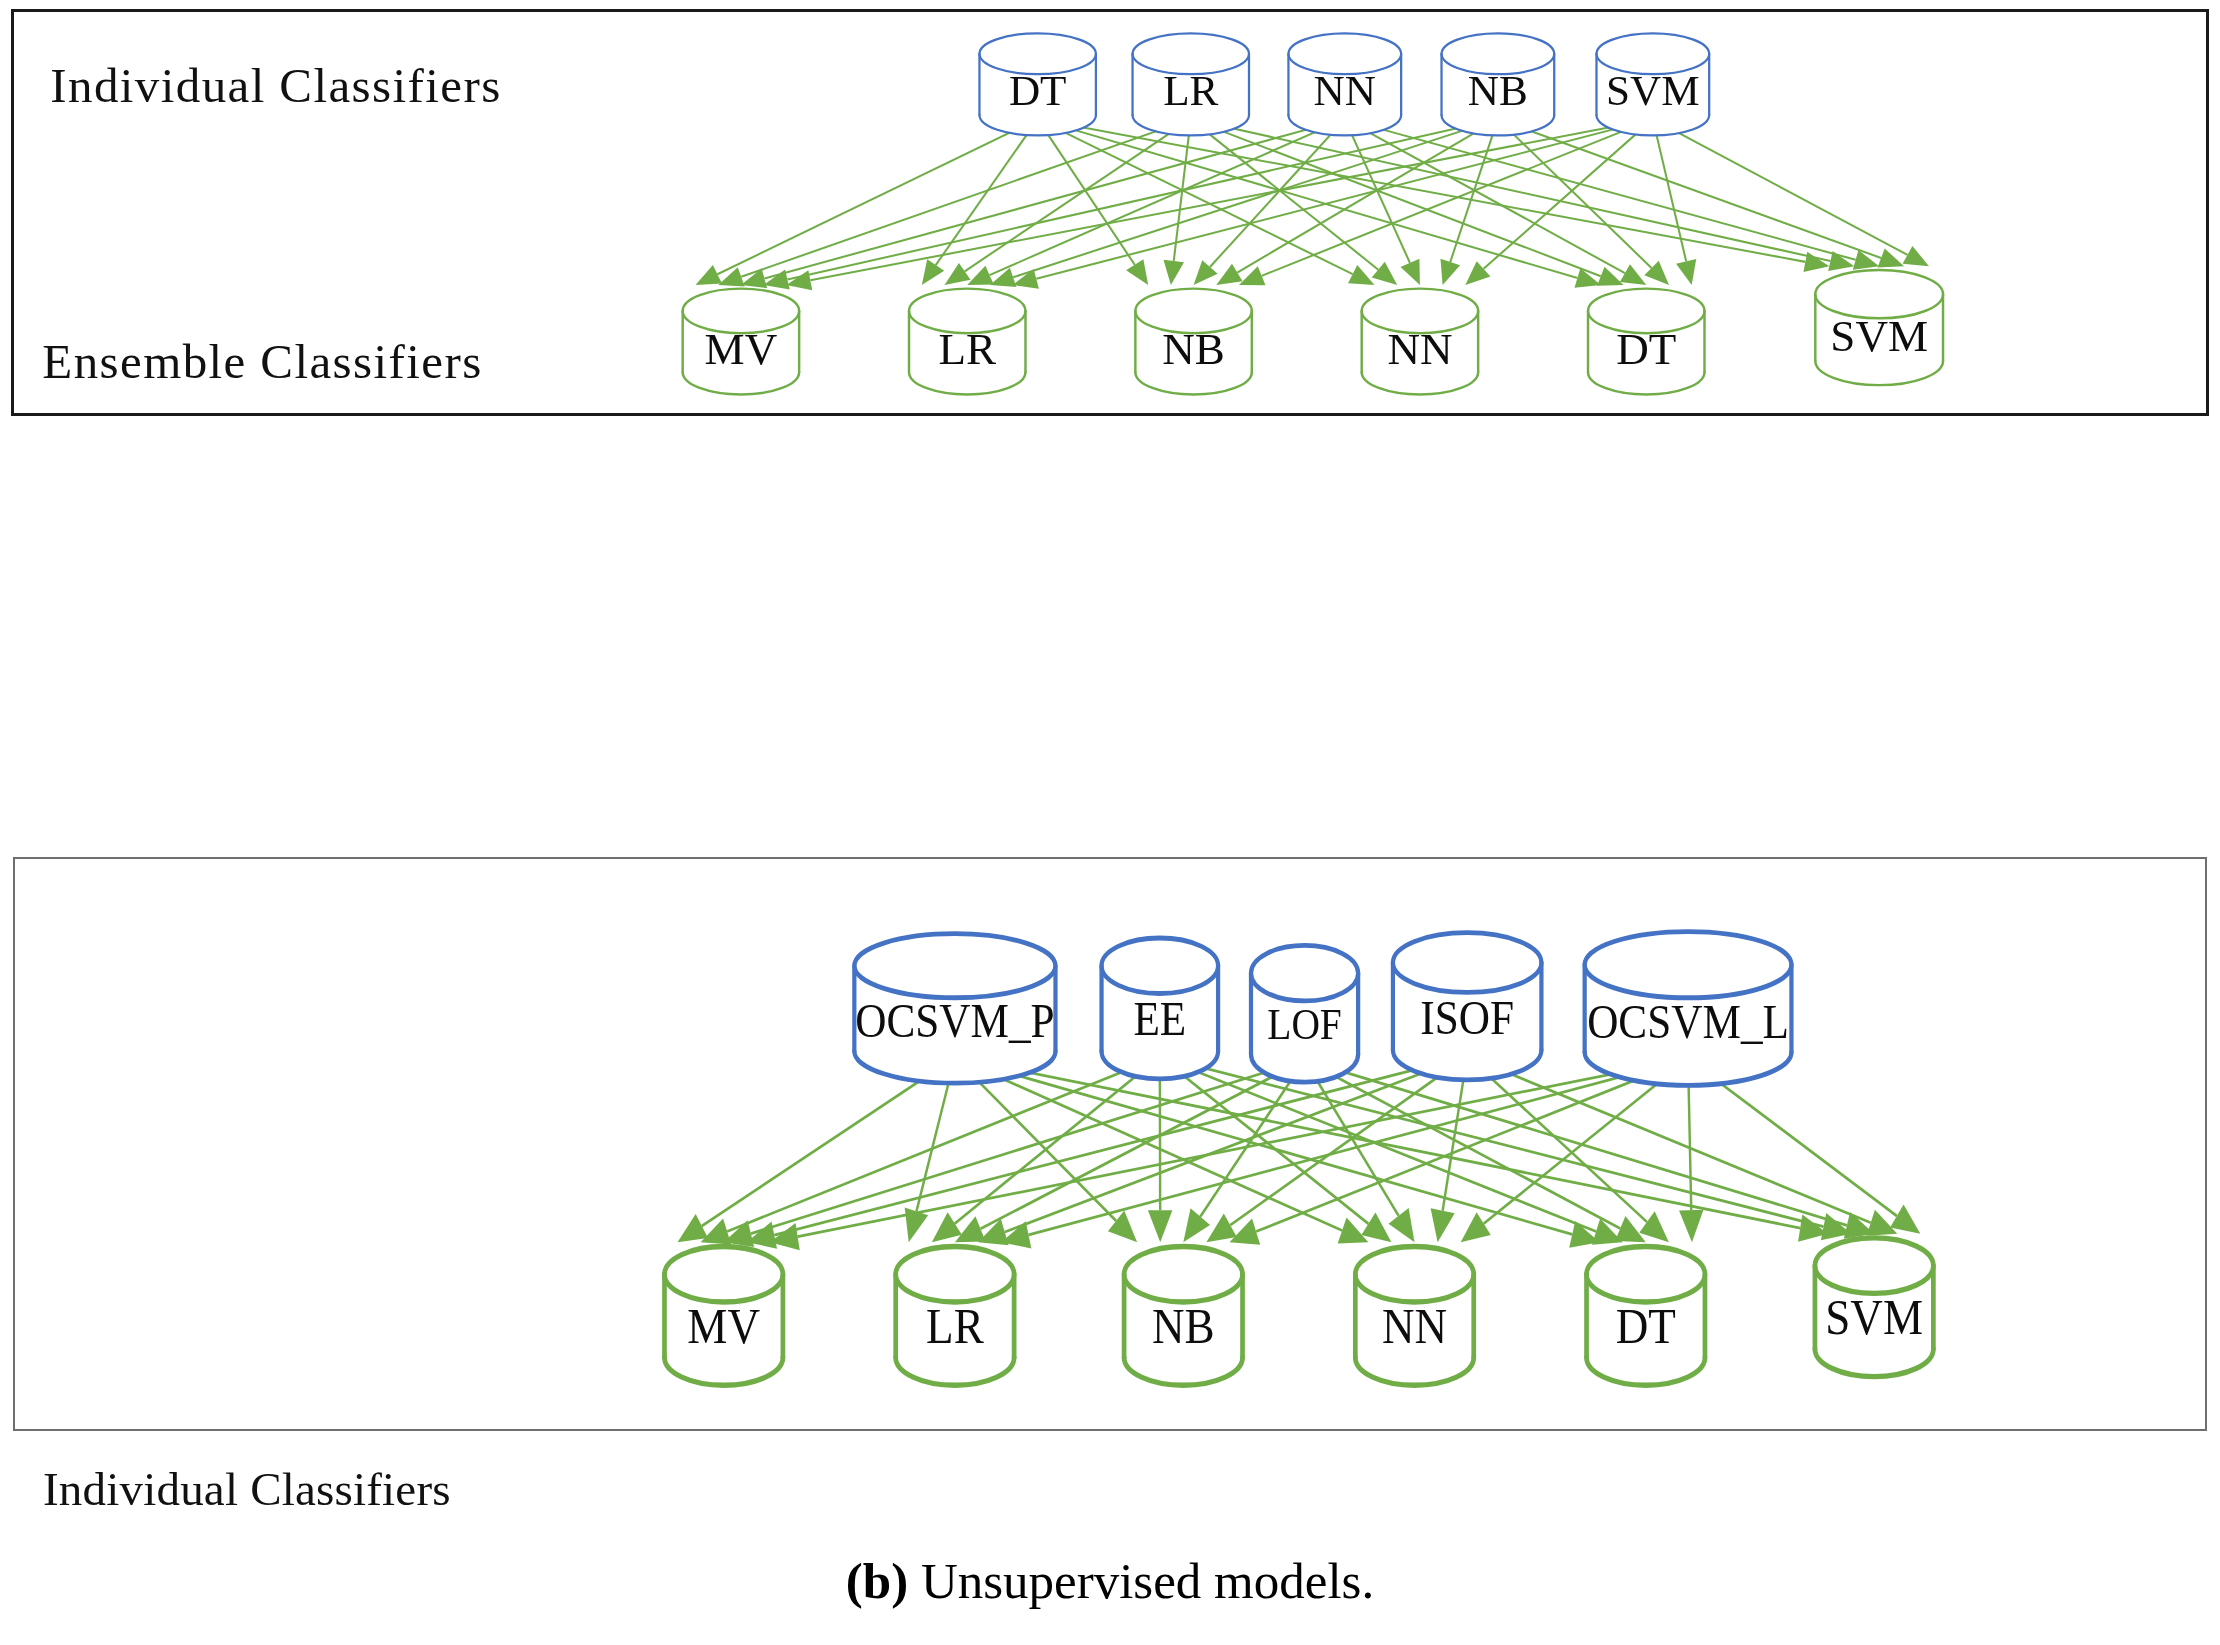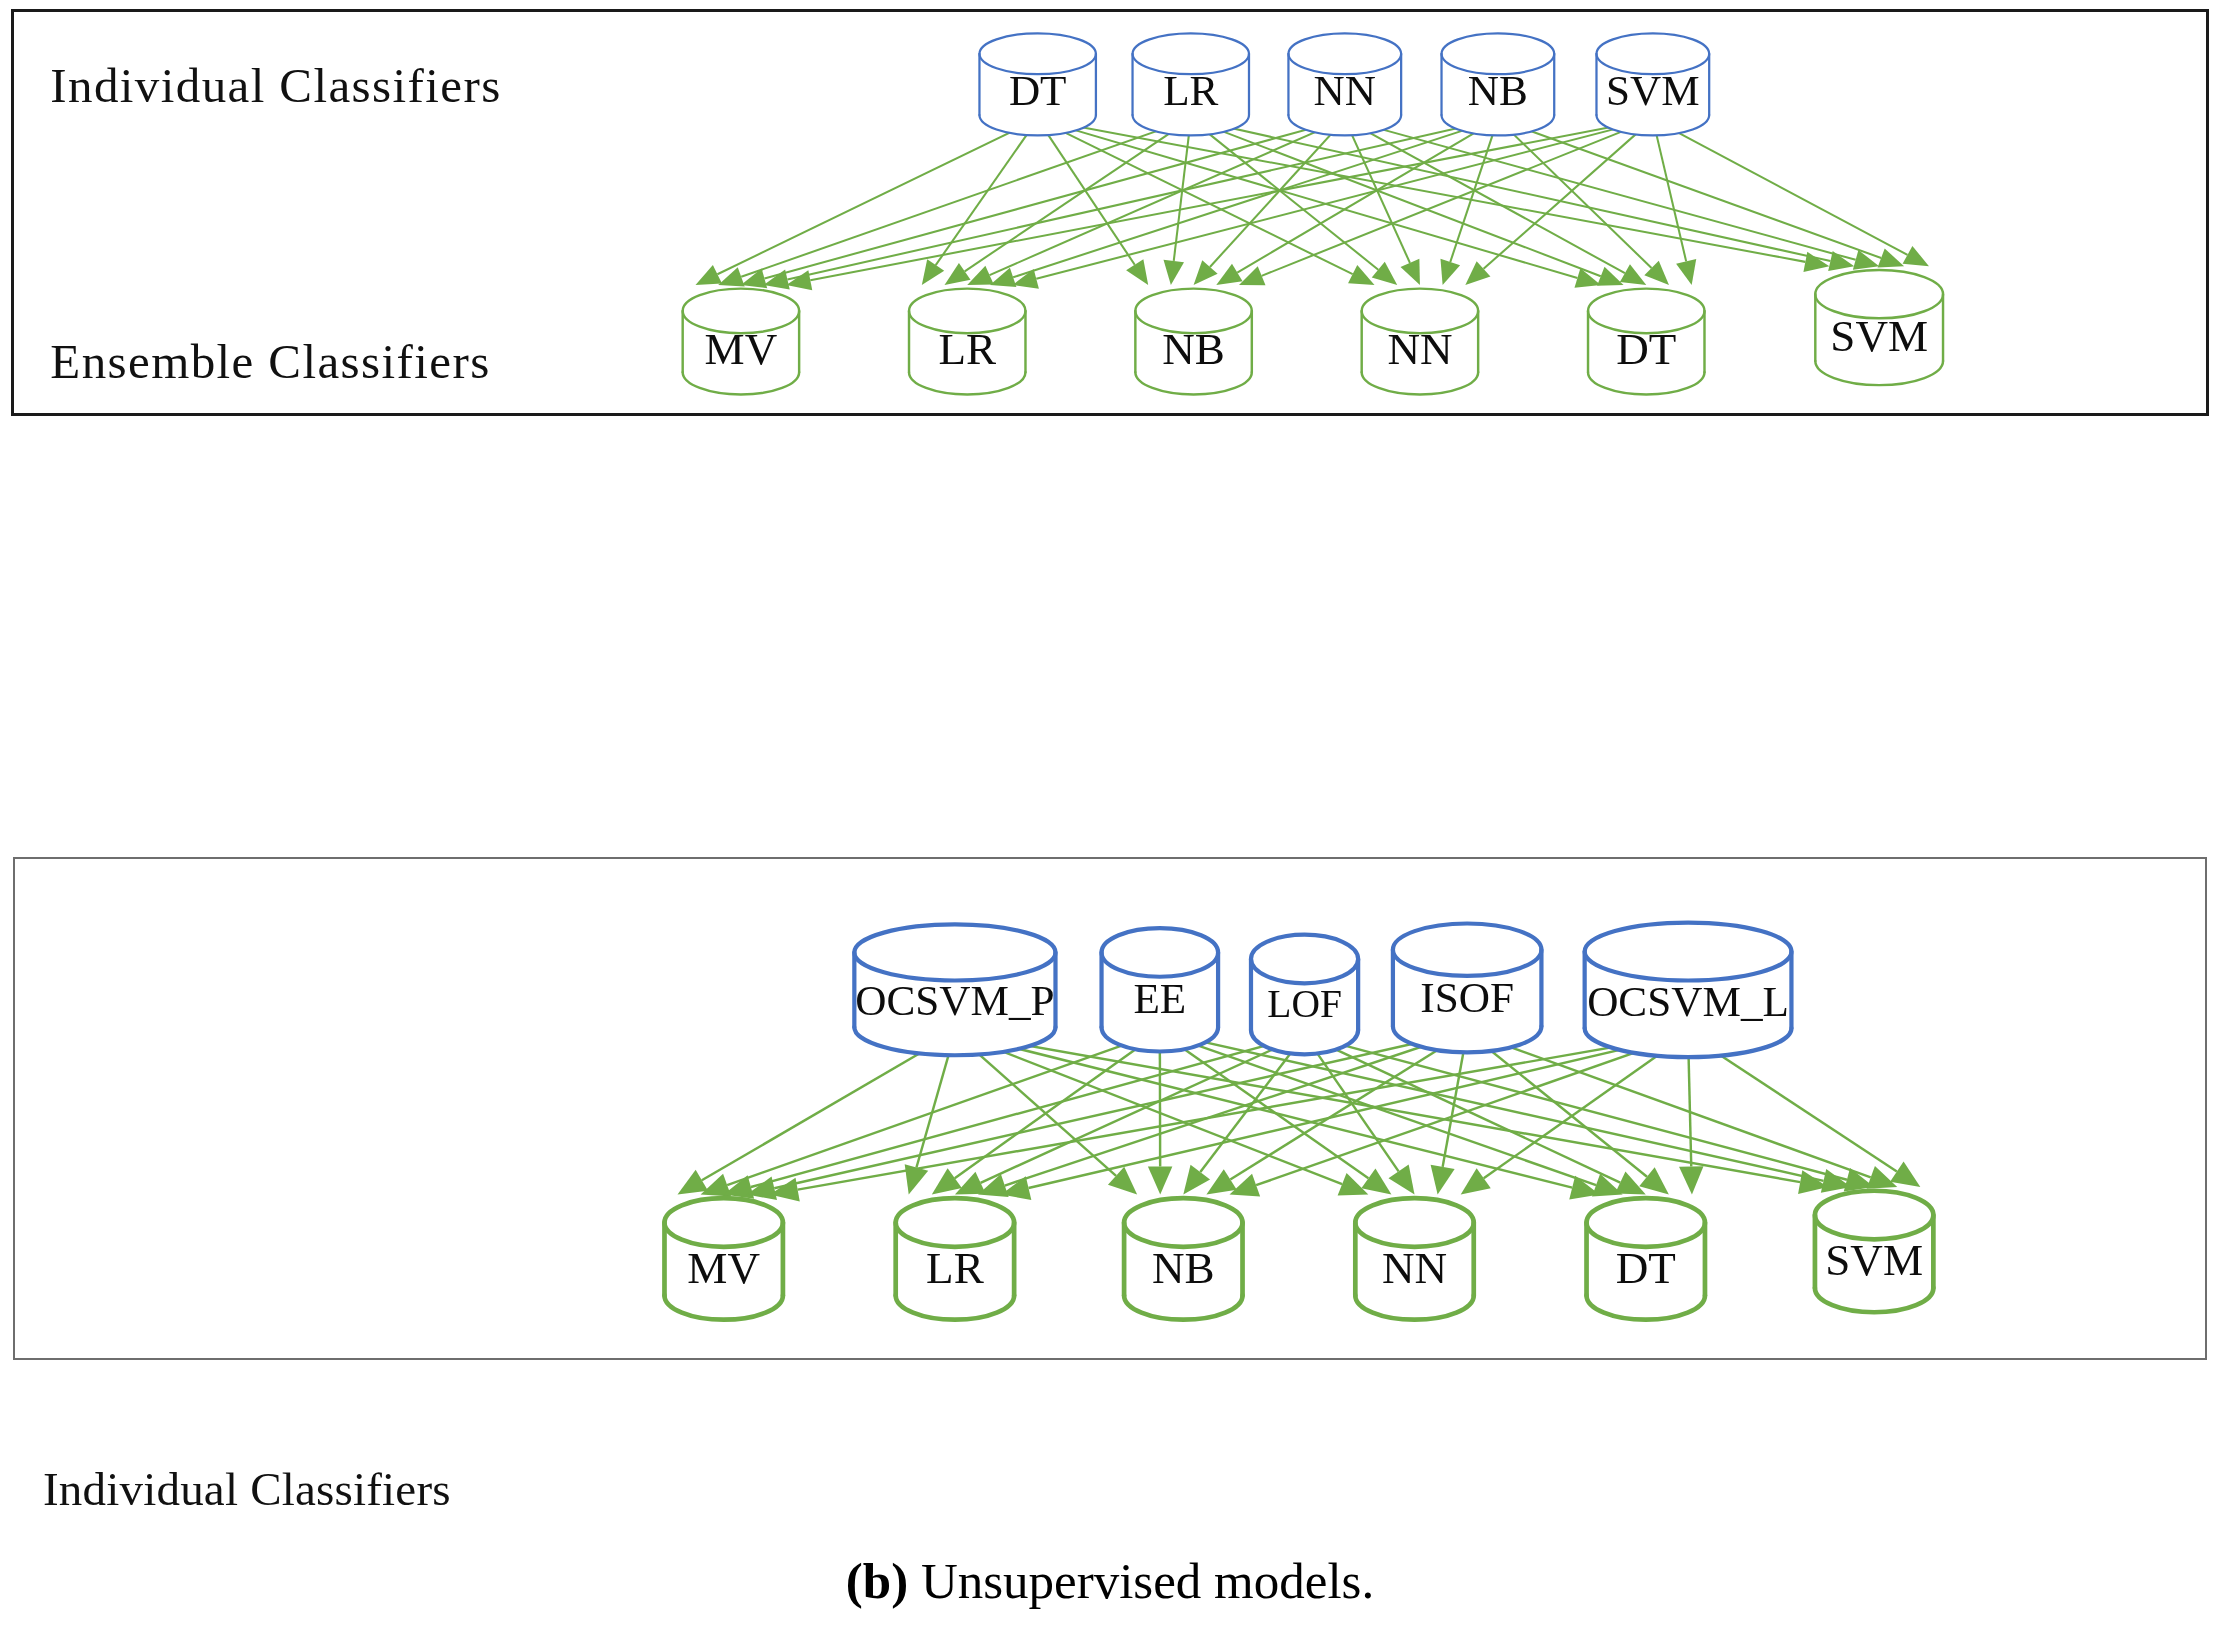--- a/index.html
+++ b/index.html
@@ -30,21 +30,21 @@
     left: 11.3px;
     top: 9.4px;
     width: 2198px;
     height: 407px;
     border: 3.8px solid #1a1a1a;
   }
   #panel-b {
     left: 13px;
     top: 857px;
     width: 2194px;
-    height: 503px;
+    height: 574px;
     border: 2.8px solid #6e6e6e;
   }
 
   .panel-svg {
     position: absolute;
     left: 0;
     top: 0;
     width: 100%;
     height: 100%;
     display: block;
@@ -60,21 +60,21 @@
   }
   .label-a {
     font-size: 49px;
     letter-spacing: 1.4px;
   }
   .label-b {
     font-size: 47px;
     letter-spacing: 0.2px;
   }
   #label-a-individual { left: 36px; top: 49px; }
-  #label-a-ensemble   { left: 36px; top: 325px; text-align: right; }
+  #label-a-ensemble   { left: 28px; top: 325px; text-align: right; }
   #label-b-individual { left: 28px; top: 607px; }
 
   
   .caption {
     position: absolute;
     width: 2220px;
     left: 0;
     text-align: center;
     font-size: 51px;
     line-height: 1;

